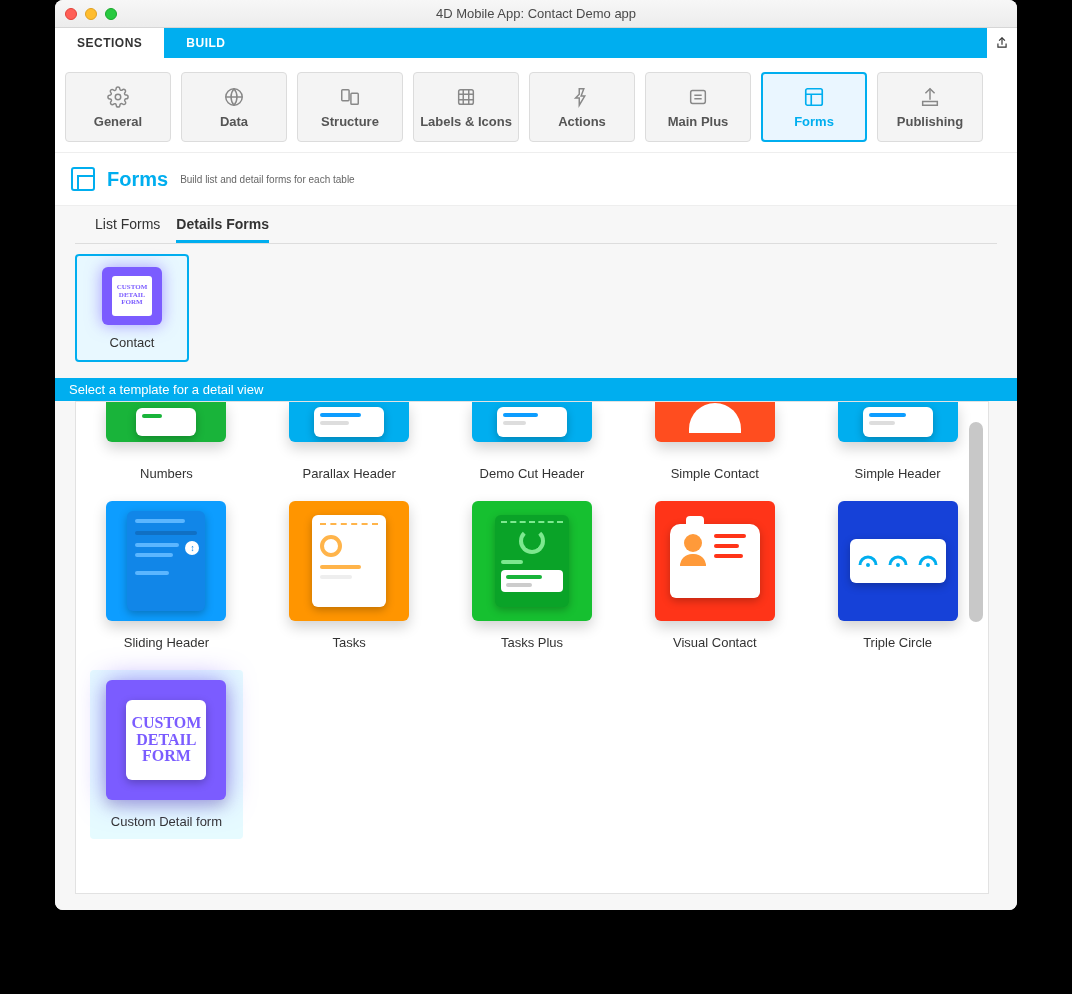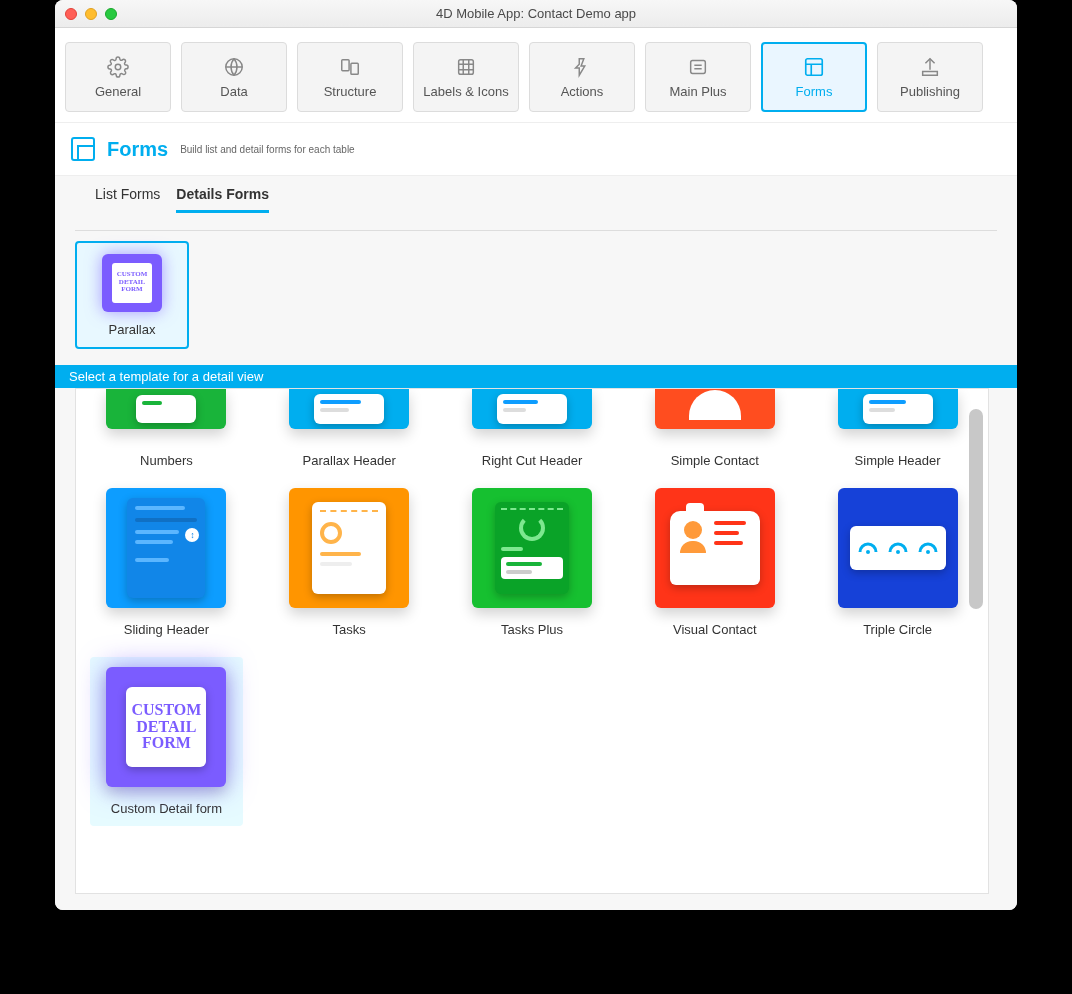--- a/index.html
+++ b/index.html
@@ -75,20 +75,21 @@
     background:#f4f4f4;
     border:1px solid #dcdcdc;
     border-radius:4px;
     display:flex;
     flex-direction:column;
     align-items:center;
     justify-content:center;
     gap:6px;
     cursor:pointer;
     color:#555;
+    font-weight:bold;
   }
   .tool.active {
     background:#eaf6ff;
     border:2px solid #00aeef;
     color:#00aeef;
   }
   .tool svg { width:22px; height:22px; }
   .tool span { font-size:13px; }
 
   .section-header {
@@ -116,21 +117,21 @@
   .subcontent {
     flex:1;
     background:#f7f7f7;
     display:flex;
     flex-direction:column;
     overflow:hidden;
   }
   .subnav {
     display:flex;
     gap:16px;
-    padding: 10px 20px 17px 20px;
+    padding: 10px 20px 0 20px;
     border-bottom:1px solid #ddd;
     margin: 0 20px;
   }
   .subnav .snitem {
     font-size:14px;
     padding-bottom:8px;
     cursor:pointer;
     color:#333;
   }
   .subnav .snitem.active {
@@ -256,20 +257,32 @@
 
   <div class="titlebar">
     <div class="traffic">
       <div class="tl red"></div>
       <div class="tl yellow"></div>
       <div class="tl green"></div>
     </div>
     <div class="title">4D Mobile App: Contact Demo app</div>
   </div>
 
+  <div class="tabbar">
+    <div class="tab active">SECTIONS</div>
+    <div class="tab">BUILD</div>
+    <div class="spacer"></div>
+    <div class="share">
+      <svg width="14" height="14" viewBox="0 0 24 24" fill="none" stroke="#333" stroke-width="2">
+          <path d="M12 3v12"></path>
+          <path d="M7 8l5-5 5 5"></path>
+          <path d="M5 13v6h14v-6"></path>
+        </svg>
+    </div>
+  </div>
 
   <div class="toolbar">
     <div class="tool">
       <svg viewBox="0 0 24 24" fill="none" stroke="#888" stroke-width="1.6">
           <circle cx="12" cy="12" r="3"></circle>
           <path d="M19.4 15a1.65 1.65 0 0 0 .33 1.82l.06.06a2 2 0 1 1-2.83 2.83l-.06-.06a1.65 1.65 0 0 0-1.82-.33 1.65 1.65 0 0 0-1 1.51V21a2 2 0 1 1-4 0v-.09a1.65 1.65 0 0 0-1-1.51 1.65 1.65 0 0 0-1.82.33l-.06.06a2 2 0 1 1-2.83-2.83l.06-.06a1.65 1.65 0 0 0 .33-1.82 1.65 1.65 0 0 0-1.51-1H3a2 2 0 1 1 0-4h.09a1.65 1.65 0 0 0 1.51-1 1.65 1.65 0 0 0-.33-1.82l-.06-.06a2 2 0 1 1 2.83-2.83l.06.06a1.65 1.65 0 0 0 1.82.33h0a1.65 1.65 0 0 0 1-1.51V3a2 2 0 1 1 4 0v.09a1.65 1.65 0 0 0 1 1.51h0a1.65 1.65 0 0 0 1.82-.33l.06-.06a2 2 0 1 1 2.83 2.83l-.06.06a1.65 1.65 0 0 0-.33 1.82v0a1.65 1.65 0 0 0 1.51 1H21a2 2 0 1 1 0 4h-.09a1.65 1.65 0 0 0-1.51 1z"></path>
         </svg>
       <span>General</span>
     </div>
     <div class="tool">
@@ -338,21 +351,21 @@
 
     <div class="tables-row">
       <div class="table-card">
         <div class="thumb">
           <div class="inner">
             <div>CUSTOM</div>
             <div>DETAIL</div>
             <div>FORM</div>
           </div>
         </div>
-        <div class="tname">Parallax</div>
+        <div class="tname">Contact</div>
       </div>
     </div>
 
     <div class="bluebar">Select a template for a detail view</div>
 
     <div class="gallery-wrap">
       <div class="gallery">
 
         <div class="grid">
 
@@ -373,21 +386,21 @@
             </div>
             <span class="label">Parallax Header</span>
           </div>
           <div class="tpl peek">
             <div class="tile bg-skyblue">
               <div class="sheet" style="width:70px;height:30px;padding:6px;">
                 <div class="line tiny accent" style="width:60%"></div>
                 <div class="line tiny" style="margin-top:4px;width:40%"></div>
               </div>
             </div>
-            <span class="label">Right Cut Header</span>
+            <span class="label">Demo Cut Header</span>
           </div>
           <div class="tpl peek">
             <div class="tile bg-orange">
               <div style="width:52px;height:30px;background:#fff;border-radius:26px 26px 0 0;margin-top:-8px;"></div>
             </div>
             <span class="label">Simple Contact</span>
           </div>
           <div class="tpl peek">
             <div class="tile bg-skyblue">
               <div class="sheet" style="width:70px;height:30px;padding:6px;">

